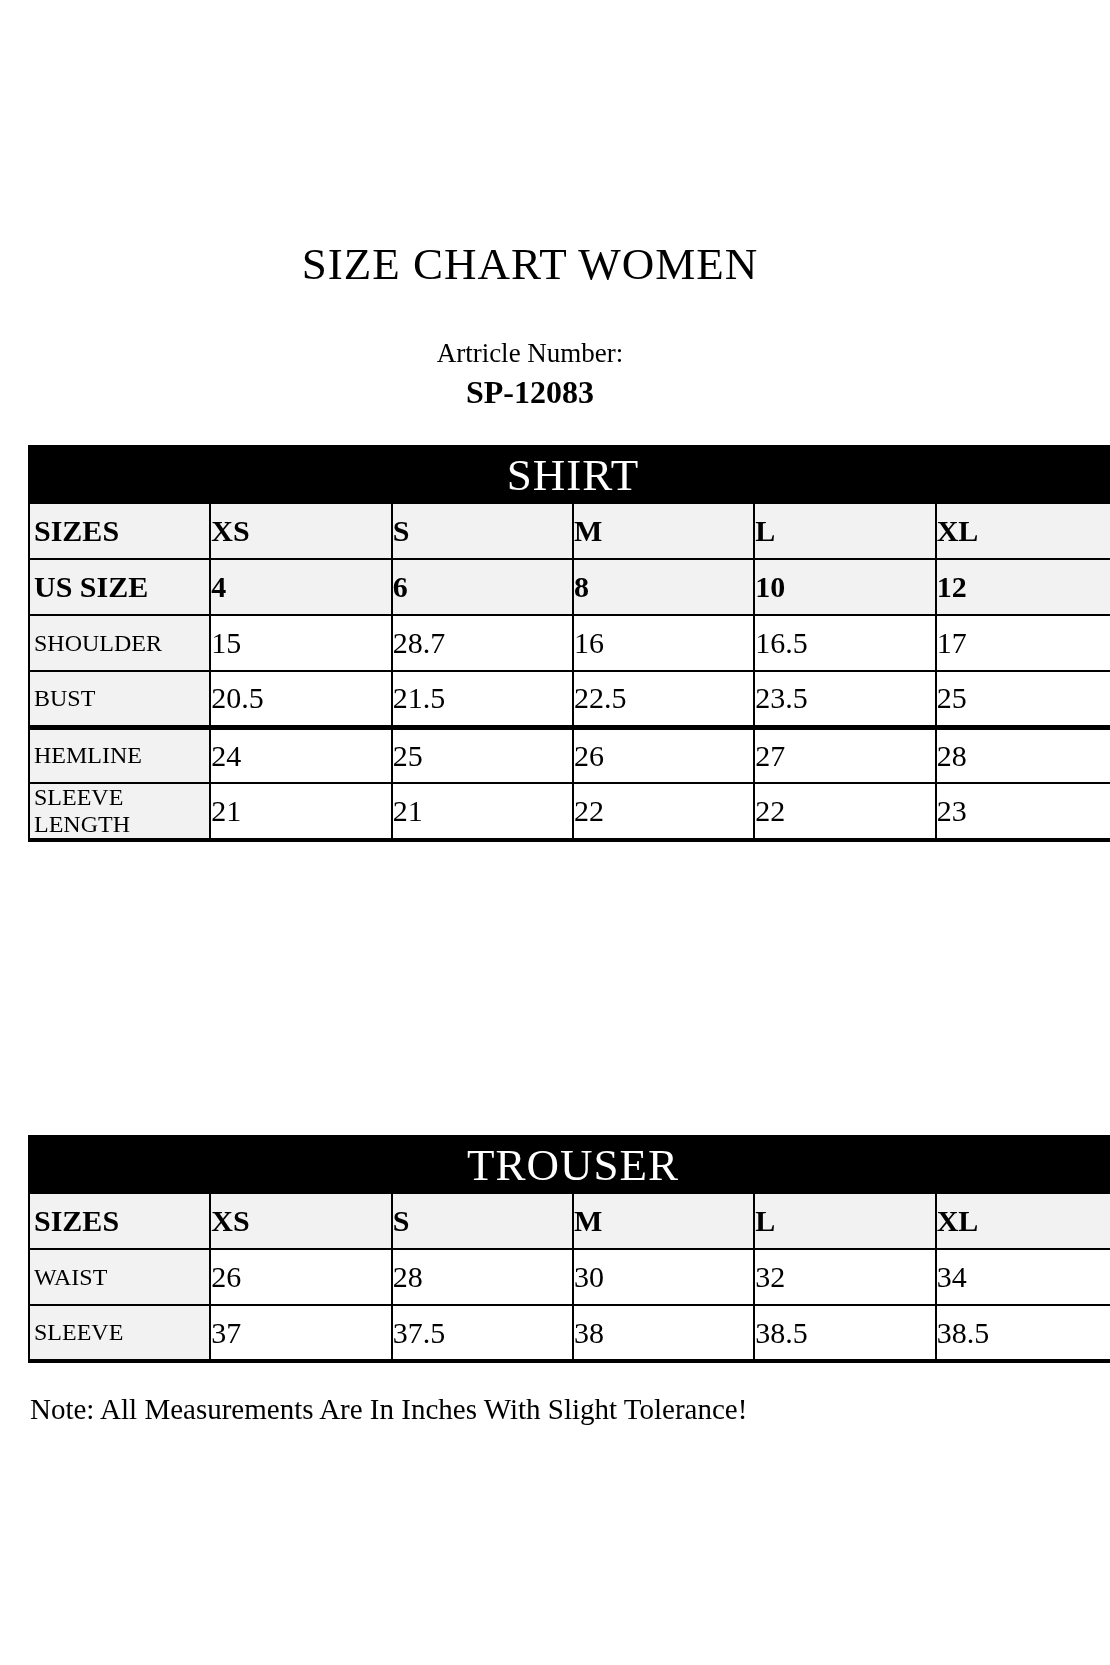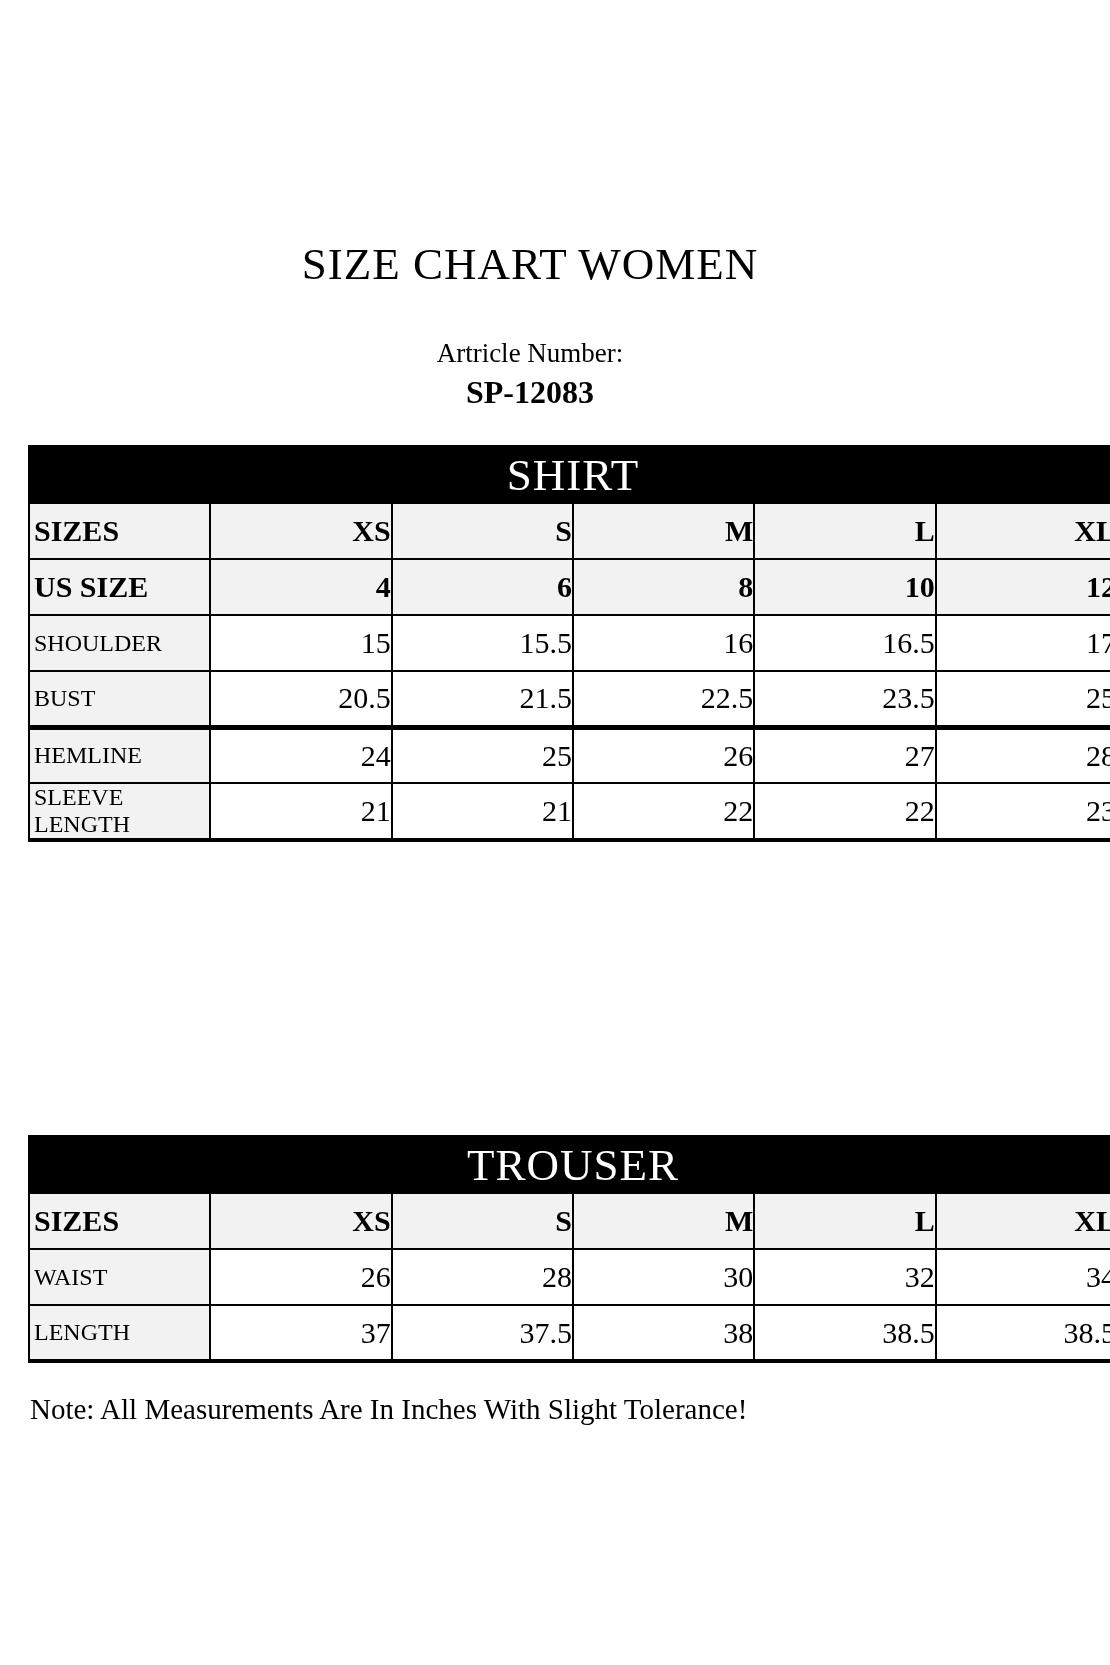--- a/index.html
+++ b/index.html
@@ -25,21 +25,21 @@
   table.shirt { top:445px; }
   table.trouser { top:1135px;padding-left:32px; }
 
   table.size-chart td { border:2px solid #000; height:56px; vertical-align:middle; overflow:hidden; }
   tr.hdr td {
     background:#000; color:#fff;
     text-align:center; font-size:45px; height:57px;
     letter-spacing:1px;
   }
   td.label-cell { width:344px; background:#f2f2f2; text-align:left; padding-left:4px; }
-  td.value-cell { width:142px; text-align:right; font-size:30px; }
+  td.value-cell { width:142px; text-align:left; font-size:30px; }
 
   tr.size-row td { background:#f2f2f2; font-weight:bold; font-size:30px; }
   tr.meas-row td.label-cell { font-size:24px; font-weight:normal; }
   tr.meas-row td.value-cell { background:#fff; font-weight:normal; }
   tr.size-row td.label-cell { font-size:30px; }
   table.trouser tr.size-row td.label-cell { font-weight:bold; }
 
   tr.thick-bottom td { border-bottom-width:5px; }
   tr.last-row td { border-bottom-width:4px; }
 
@@ -71,21 +71,21 @@
     <td class="label-cell">US SIZE</td>
     <td class="value-cell">4</td>
     <td class="value-cell">6</td>
     <td class="value-cell">8</td>
     <td class="value-cell">10</td>
     <td class="value-cell">12</td>
   </tr>
   <tr class="meas-row">
     <td class="label-cell">SHOULDER</td>
     <td class="value-cell">15</td>
-    <td class="value-cell">15.5</td>
+    <td class="value-cell">28.7</td>
     <td class="value-cell">16</td>
     <td class="value-cell">16.5</td>
     <td class="value-cell">17</td>
   </tr>
   <tr class="meas-row thick-bottom">
     <td class="label-cell">BUST</td>
     <td class="value-cell">20.5</td>
     <td class="value-cell">21.5</td>
     <td class="value-cell">22.5</td>
     <td class="value-cell">23.5</td>
@@ -125,21 +125,21 @@
   </tr>
   <tr class="meas-row">
     <td class="label-cell">WAIST</td>
     <td class="value-cell">26</td>
     <td class="value-cell">28</td>
     <td class="value-cell">30</td>
     <td class="value-cell">32</td>
     <td class="value-cell">34</td>
   </tr>
   <tr class="meas-row last-row">
-    <td class="label-cell">LENGTH</td>
+    <td class="label-cell">SLEEVE</td>
     <td class="value-cell">37</td>
     <td class="value-cell">37.5</td>
     <td class="value-cell">38</td>
     <td class="value-cell">38.5</td>
     <td class="value-cell">38.5</td>
   </tr>
 </tbody>
   </table>
 
 <div class="note">Note: All Measurements Are In Inches With Slight Tolerance!</div>

